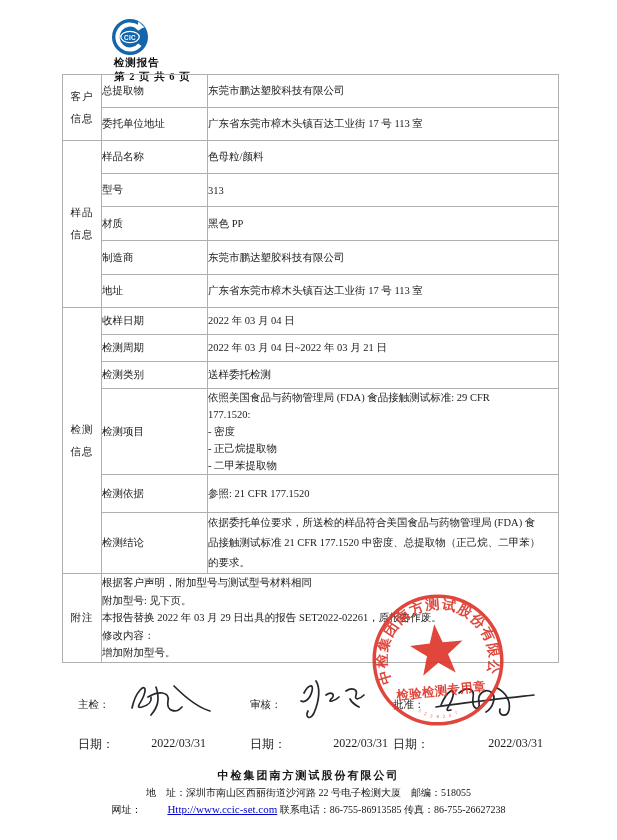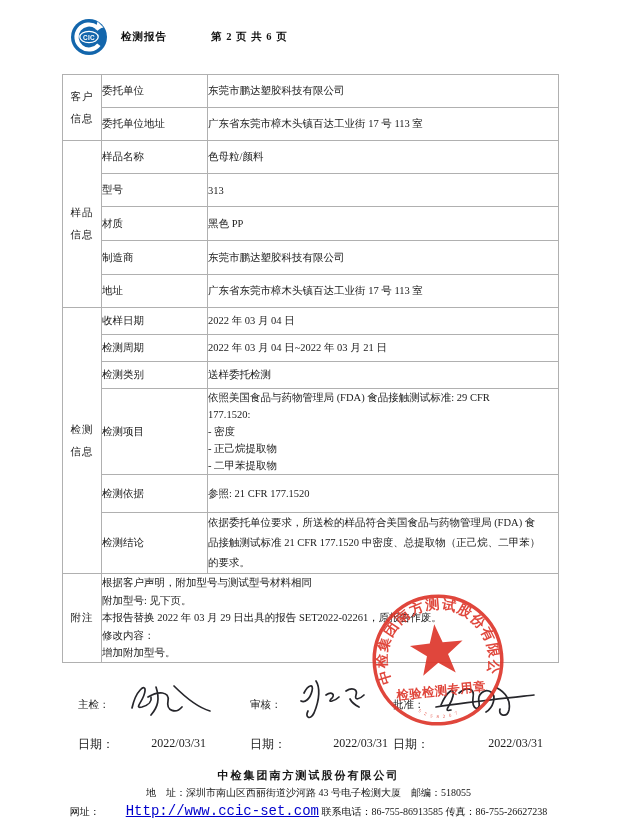--- a/index.html
+++ b/index.html
@@ -3,21 +3,21 @@
 <meta charset="utf-8">
 <style>
   html,body{margin:0;padding:0;background:#ffffff;}
   body{
     width:617px;height:840px;position:relative;overflow:hidden;
     font-family:"Liberation Serif","DejaVu Serif",serif;
     color:#1b1b1b;
   }
   
   .header{position:absolute;top:18px;left:70px;display:flex;align-items:center;
-          font-weight:bold;font-size:10.5px;color:#101010;white-space:nowrap;}
+          font-weight:bold;font-size:10.5px;color:#101010;white-space:nowrap;flex-direction:column;}
   .logo{width:38px;height:38px;flex:0 0 auto;}
   .doc-title{margin-left:13px;letter-spacing:1px;}
   .report-no{margin-left:66px;}
   .page-info{margin-left:44px;letter-spacing:1px;}
   
   table.report{position:absolute;left:62px;top:74px;width:497px;
                border-collapse:collapse;table-layout:fixed;
                font-size:10.5px;color:#1b1b1b;}
   table.report td{border:1px solid #b0b0b0;vertical-align:middle;padding:0;}
   td.grp{width:38px;text-align:center;line-height:22px;letter-spacing:1px;
@@ -40,21 +40,21 @@
   .col-3 .sig{left:36px;}
   .sig path{stroke:#26262b;stroke-width:1.7;fill:none;stroke-linecap:round;}
   
   .stamp{position:absolute;left:366px;top:588px;width:144px;height:144px;
          z-index:5;opacity:.9;transform:rotate(-6deg);pointer-events:none;}
   
   .footer{position:absolute;left:0;width:617px;text-align:center;color:#141414;}
   .f-company{top:768px;font-weight:bold;font-size:11px;letter-spacing:2px;}
   .f-addr{top:786px;font-size:10px;}
   .f-web{top:803px;font-size:10px;}
-  .f-web a{color:#0000cc;text-decoration:underline;font-family:Liberation Mono, monospace;font-size:14px;padding-left:26px;}
+  .f-web a{color:#0000cc;text-decoration:underline;font-family:Liberation Serif, serif;font-size:11px;padding-left:26px;}
 </style>
 </head>
 <body>
 
 <div class="header">
   <svg class="logo" viewBox="0 0 38 38">
     <circle cx="19" cy="19" r="18" fill="#1366ac"></circle>
     <circle cx="19" cy="19" r="12.5" fill="none" stroke="#ffffff" stroke-width="4.2" stroke-dasharray="62 17" transform="rotate(38 19 19)"></circle>
     <polygon points="27.5,3.5 33.5,9.5 25.5,11.5" fill="#ffffff"></polygon>
     <ellipse cx="19" cy="19" rx="9.2" ry="5.6" fill="#1366ac" stroke="#ffffff" stroke-width="1.3"></ellipse>
@@ -63,21 +63,21 @@
   <span class="doc-title">检测报告</span>
   <span class="page-info">第 2 页 共 6 页</span>
 </div>
 
 <table class="report">
 
   <tbody>
       <tr style="height:33px">
     <td class="grp" rowspan="2">客户
 信息</td>
-    <td class="lbl">委托单位</td>
+    <td class="lbl">总提取物</td>
     <td class="val">东莞市鹏达塑胶科技有限公司</td>
   </tr>
   <tr style="height:33px">
     <td class="lbl">委托单位地址</td>
     <td class="val">广东省东莞市樟木头镇百达工业街 17 号 113 室</td>
   </tr>
 
   <tr style="height:33px">
     <td class="grp" rowspan="5">样品
 信息</td>
@@ -194,17 +194,17 @@
     <textPath href="#ringPath" startOffset="0" textLength="208" lengthAdjust="spacingAndGlyphs">中检集团南方测试股份有限公司</textPath>
   </text>
   <polygon points="70,35 63.7,53.3 44.3,53.7 59.7,65.3 54.1,83.8 70,72.8 85.9,83.8 80.3,65.3 95.7,53.7 76.3,53.3" fill="#dd3327"></polygon>
   <text x="70" y="104" text-anchor="middle" font-size="12" font-weight="bold" fill="#dd3327" letter-spacing="0.5">检验检测专用章</text>
   <text font-size="4.5" fill="#dd3327" letter-spacing="1.5">
     <textPath href="#botPath" startOffset="8">5 2 5 8 2 0 7</textPath>
   </text>
 </svg>
 
 <div class="footer f-company">中检集团南方测试股份有限公司</div>
-<div class="footer f-addr">地　址：深圳市南山区西丽街道沙河路 43 号电子检测大厦　邮编：518055</div>
+<div class="footer f-addr">地　址：深圳市南山区西丽街道沙河路 22 号电子检测大厦　邮编：518055</div>
 <div class="footer f-web">
   <span>网址：</span><a href="#">Http://www.ccic-set.com</a>
   <span>联系电话：86-755-86913585 传真：86-755-26627238</span>
 </div>
 
 </body></html>

